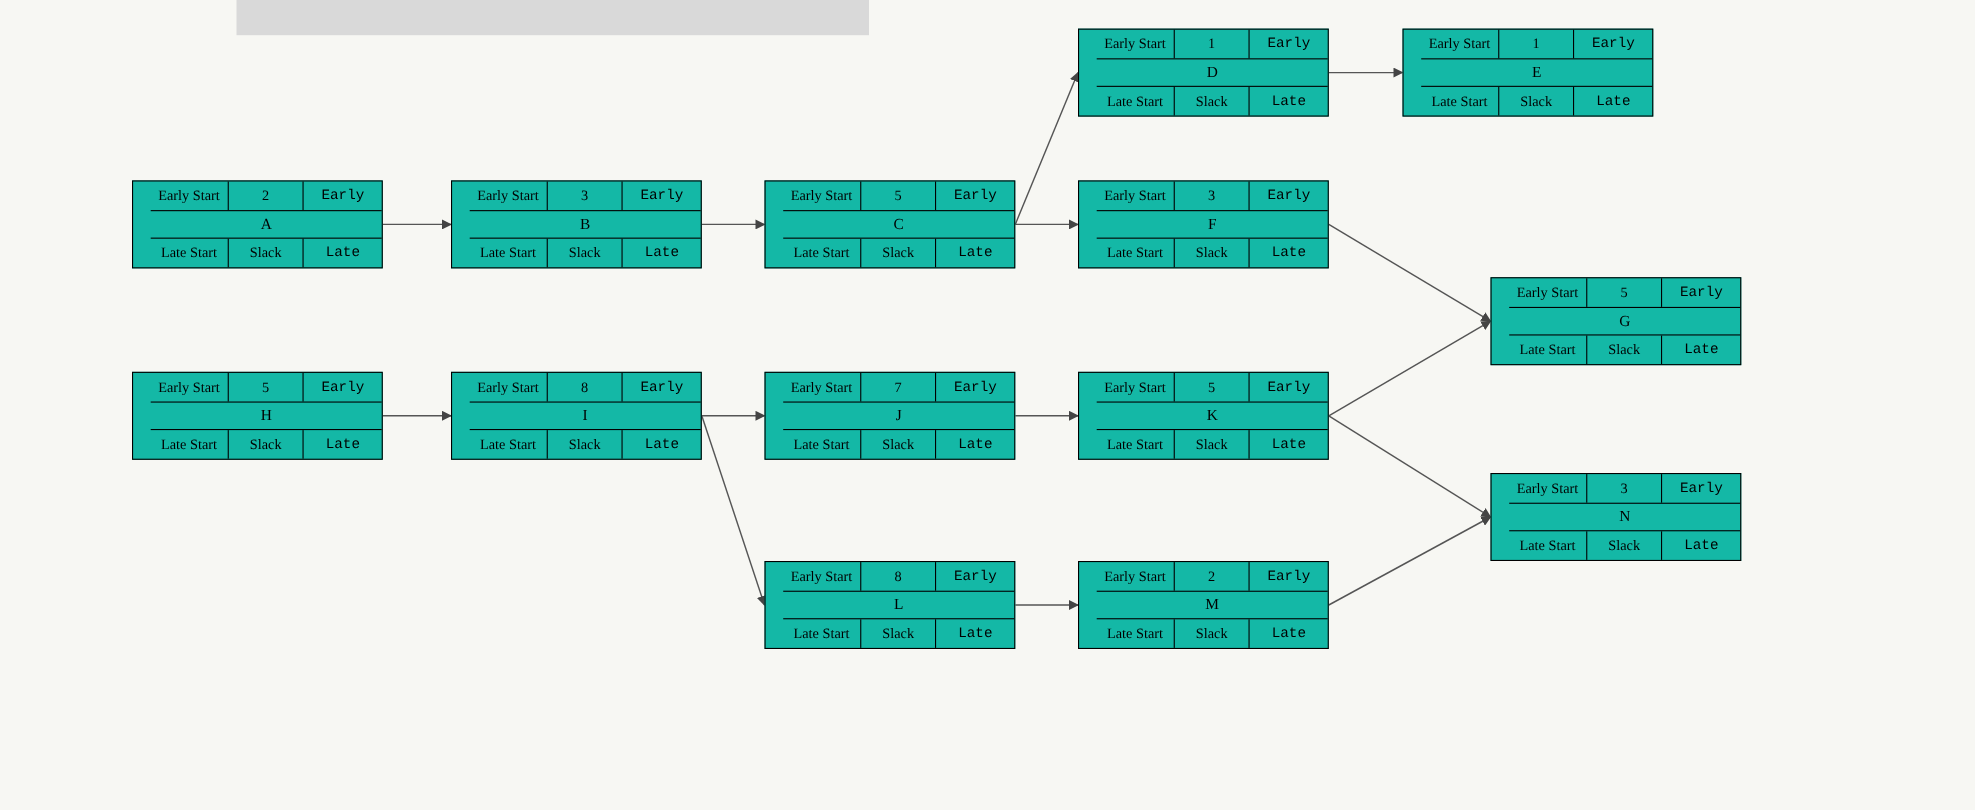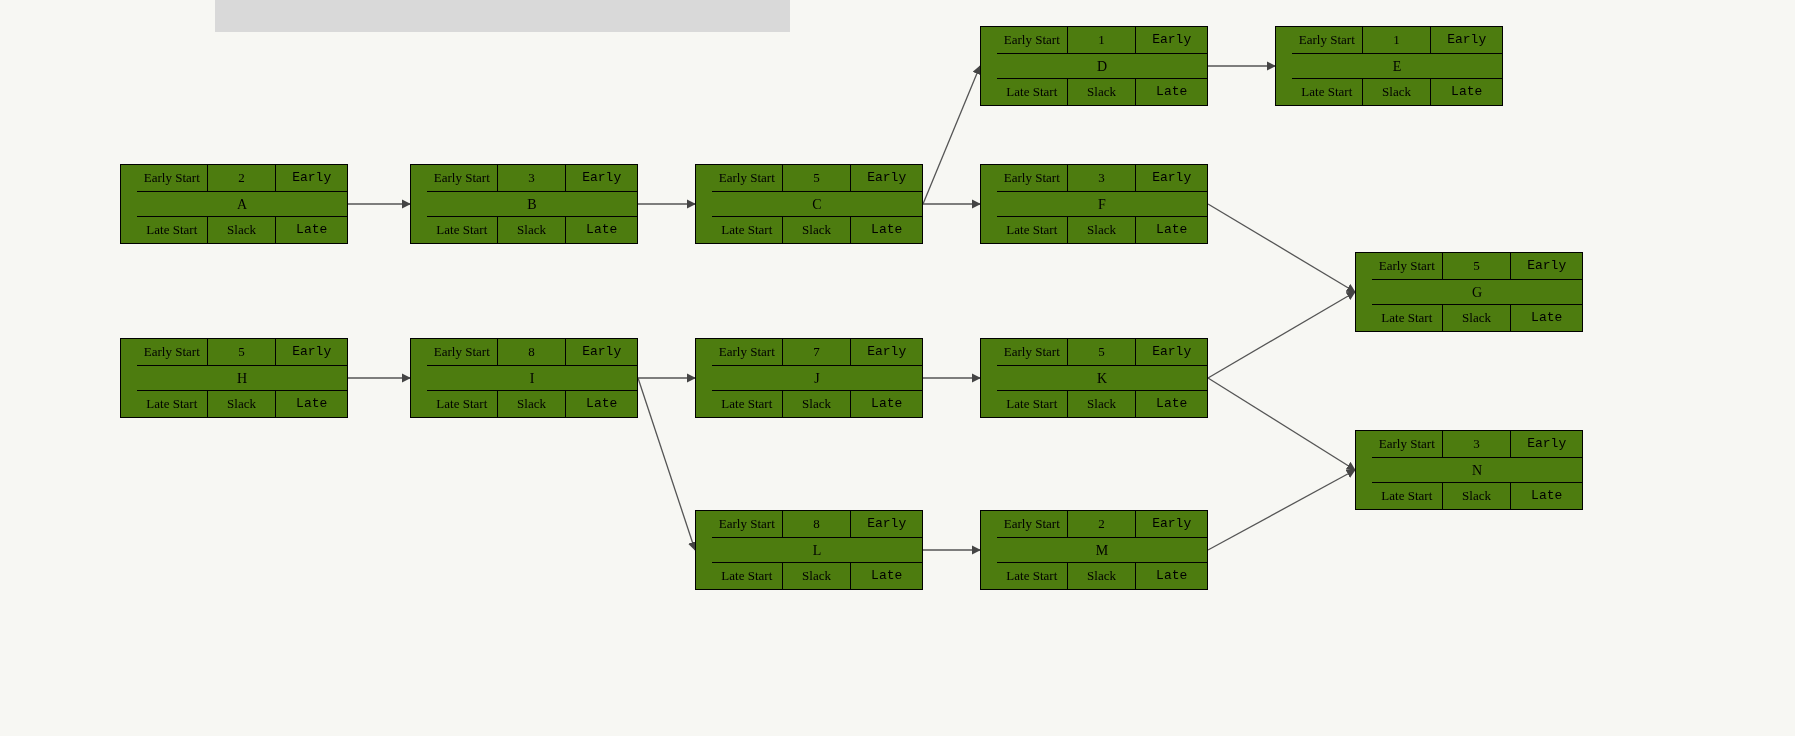--- a/index.html
+++ b/index.html
@@ -22,21 +22,21 @@
     left: 215px;
     top: 0;
     width: 575px;
     height: 32px;
     background: #d9d9d9;
   }
   .node {
     position: absolute;
     width: 228px;
     border: 1px solid #000;
-    background: #4d7c0f;
+    background: #14b8a6;
     box-sizing: border-box;
     padding-left: 16px;
   }
   .row {
     display: flex;
     height: 26px;
     line-height: 26px;
     box-sizing: border-box;
   }
   .row.mid {

